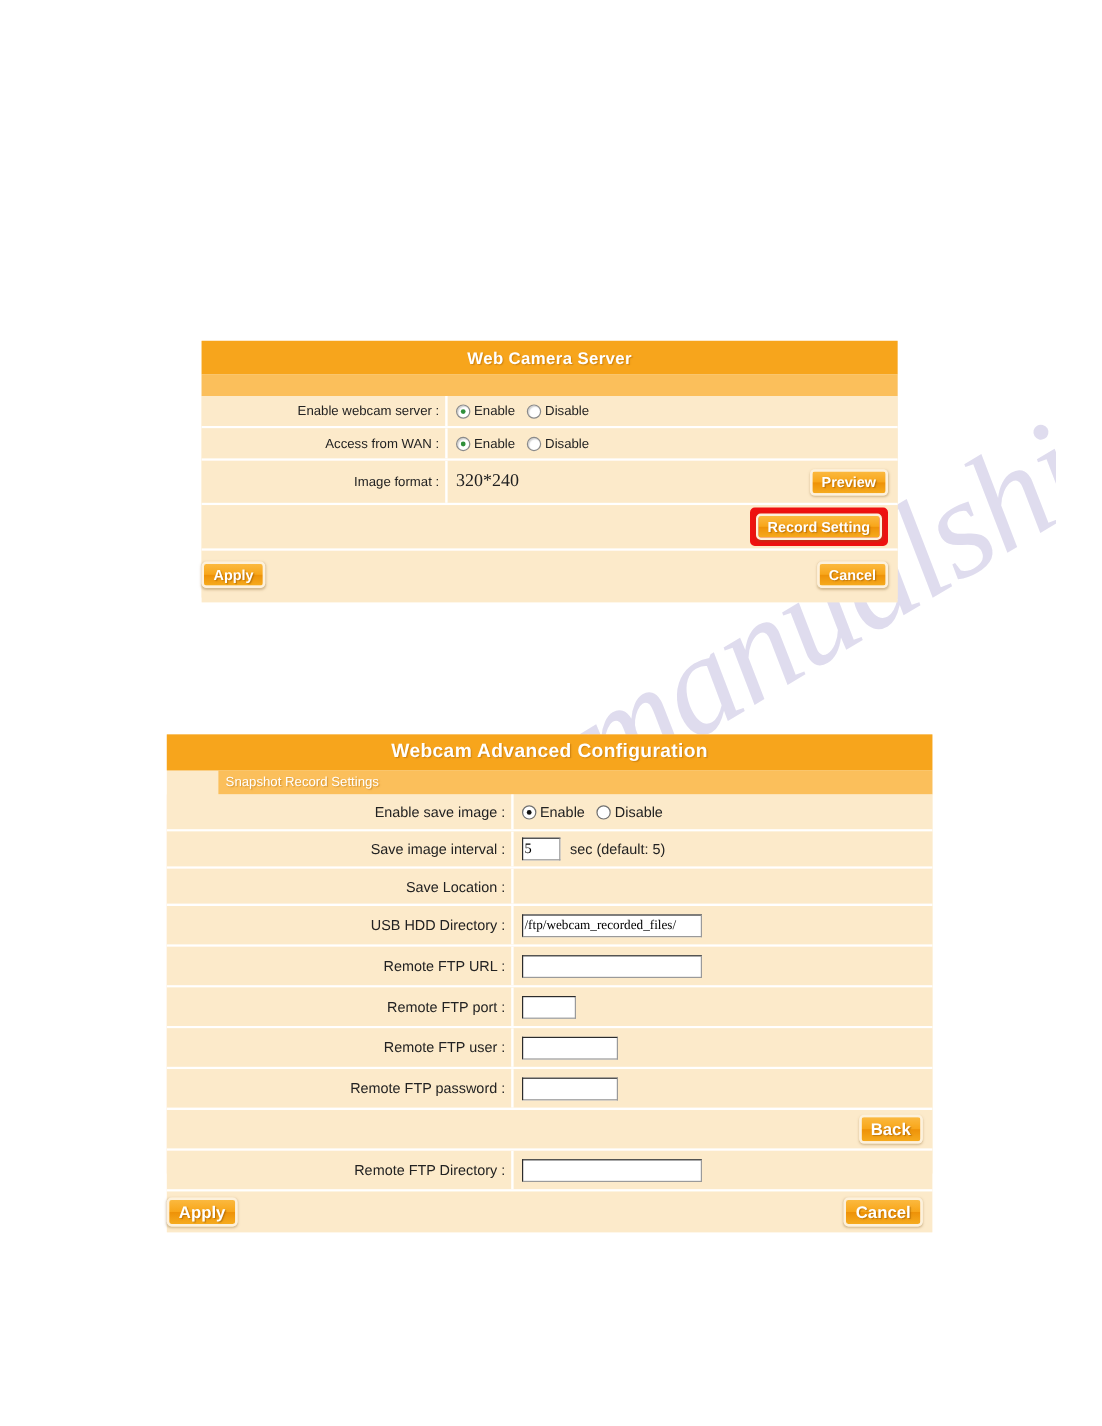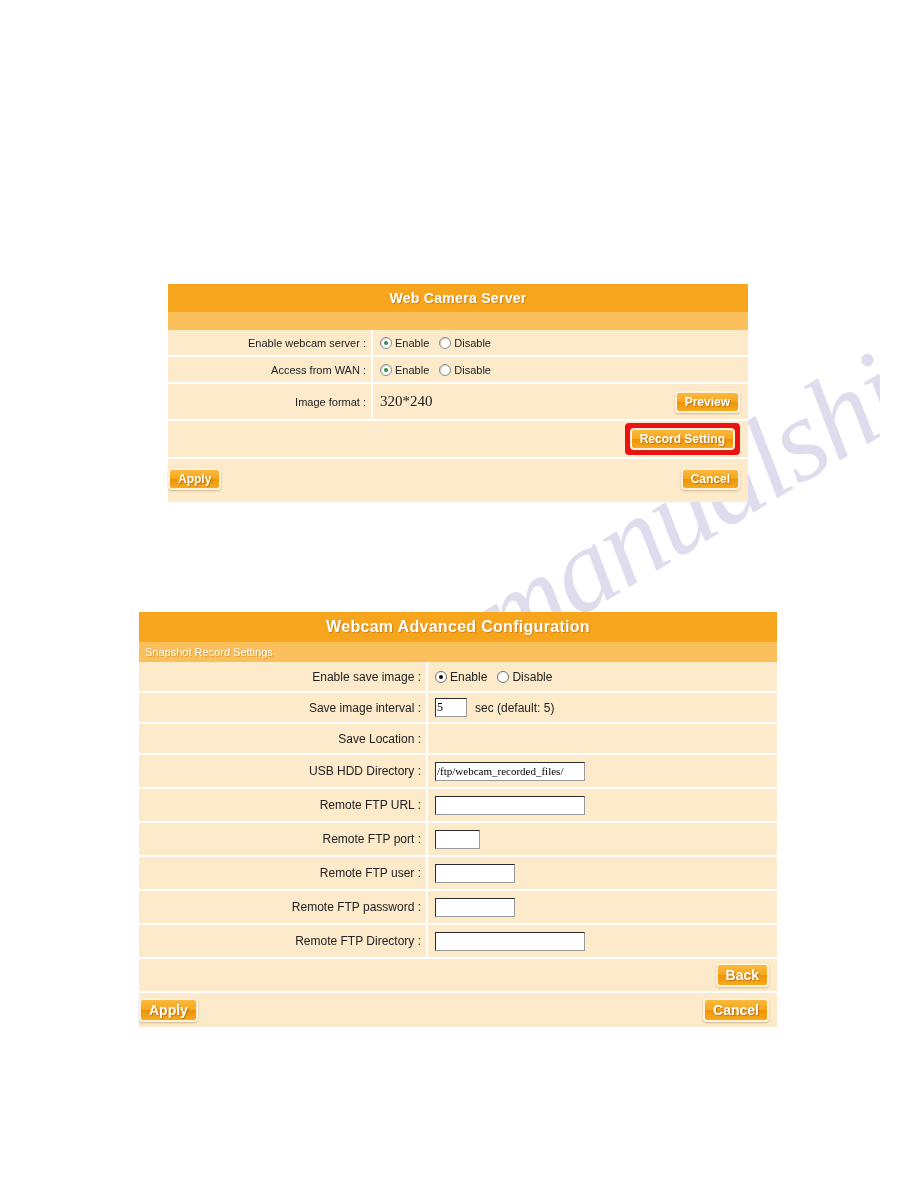--- a/index.html
+++ b/index.html
@@ -56,20 +56,21 @@
     text-align: center;
     letter-spacing: 0.3px;
     text-shadow: 1px 1px 1px rgba(160,90,0,0.45);
   }
   .panel-subbar {
     background: #FBBF5B;
   }
   .panel-subbar.labeled {
     color: #ffffff;
     text-shadow: 1px 1px 1px rgba(180,110,10,0.5);
+    margin-left: 43px;
   }
 
   .row {
     position: relative;
     background: #FCEACA;
     border-bottom: 2px solid #ffffff;
     box-sizing: border-box;
     display: flex;
     align-items: center;
   }
@@ -318,28 +319,28 @@
     </div>
   </div>
 
   <div class="row" style="height:34px; font-size:12px;">
     <div class="lbl" style="width:289px;">Remote FTP password :</div>
     <div class="val">
       <input class="tinput" style="width: 80px; font-size: 11px;" value="">
     </div>
   </div>
 
-  <div class="row" style="height:34px; font-size:12px;">
-    <div class="lbl" style="width:289px;">Remote FTP Directory :</div>
-    <div class="val">
-      <input class="tinput" style="width: 150px; font-size: 11px;" value="">
-    </div>
-  </div>
-
   <div class="row row-actions" style="height:34px;">
     <button class="btn" style="height:24px; font-size:14px;">Back</button>
+  </div>
+
+  <div class="row" style="height:34px; font-size:12px;">
+    <div class="lbl" style="width:289px;">Remote FTP Directory :</div>
+    <div class="val">
+      <input class="tinput" style="width: 150px; font-size: 11px;" value="">
+    </div>
   </div>
 
   <div class="row row-actions" style="height:34px;">
     <button class="btn" style="height:24px; font-size:14px;">Apply</button>
     <button class="btn" style="height:24px; font-size:14px;">Cancel</button>
   </div>
 </div>
 
 </body></html>

